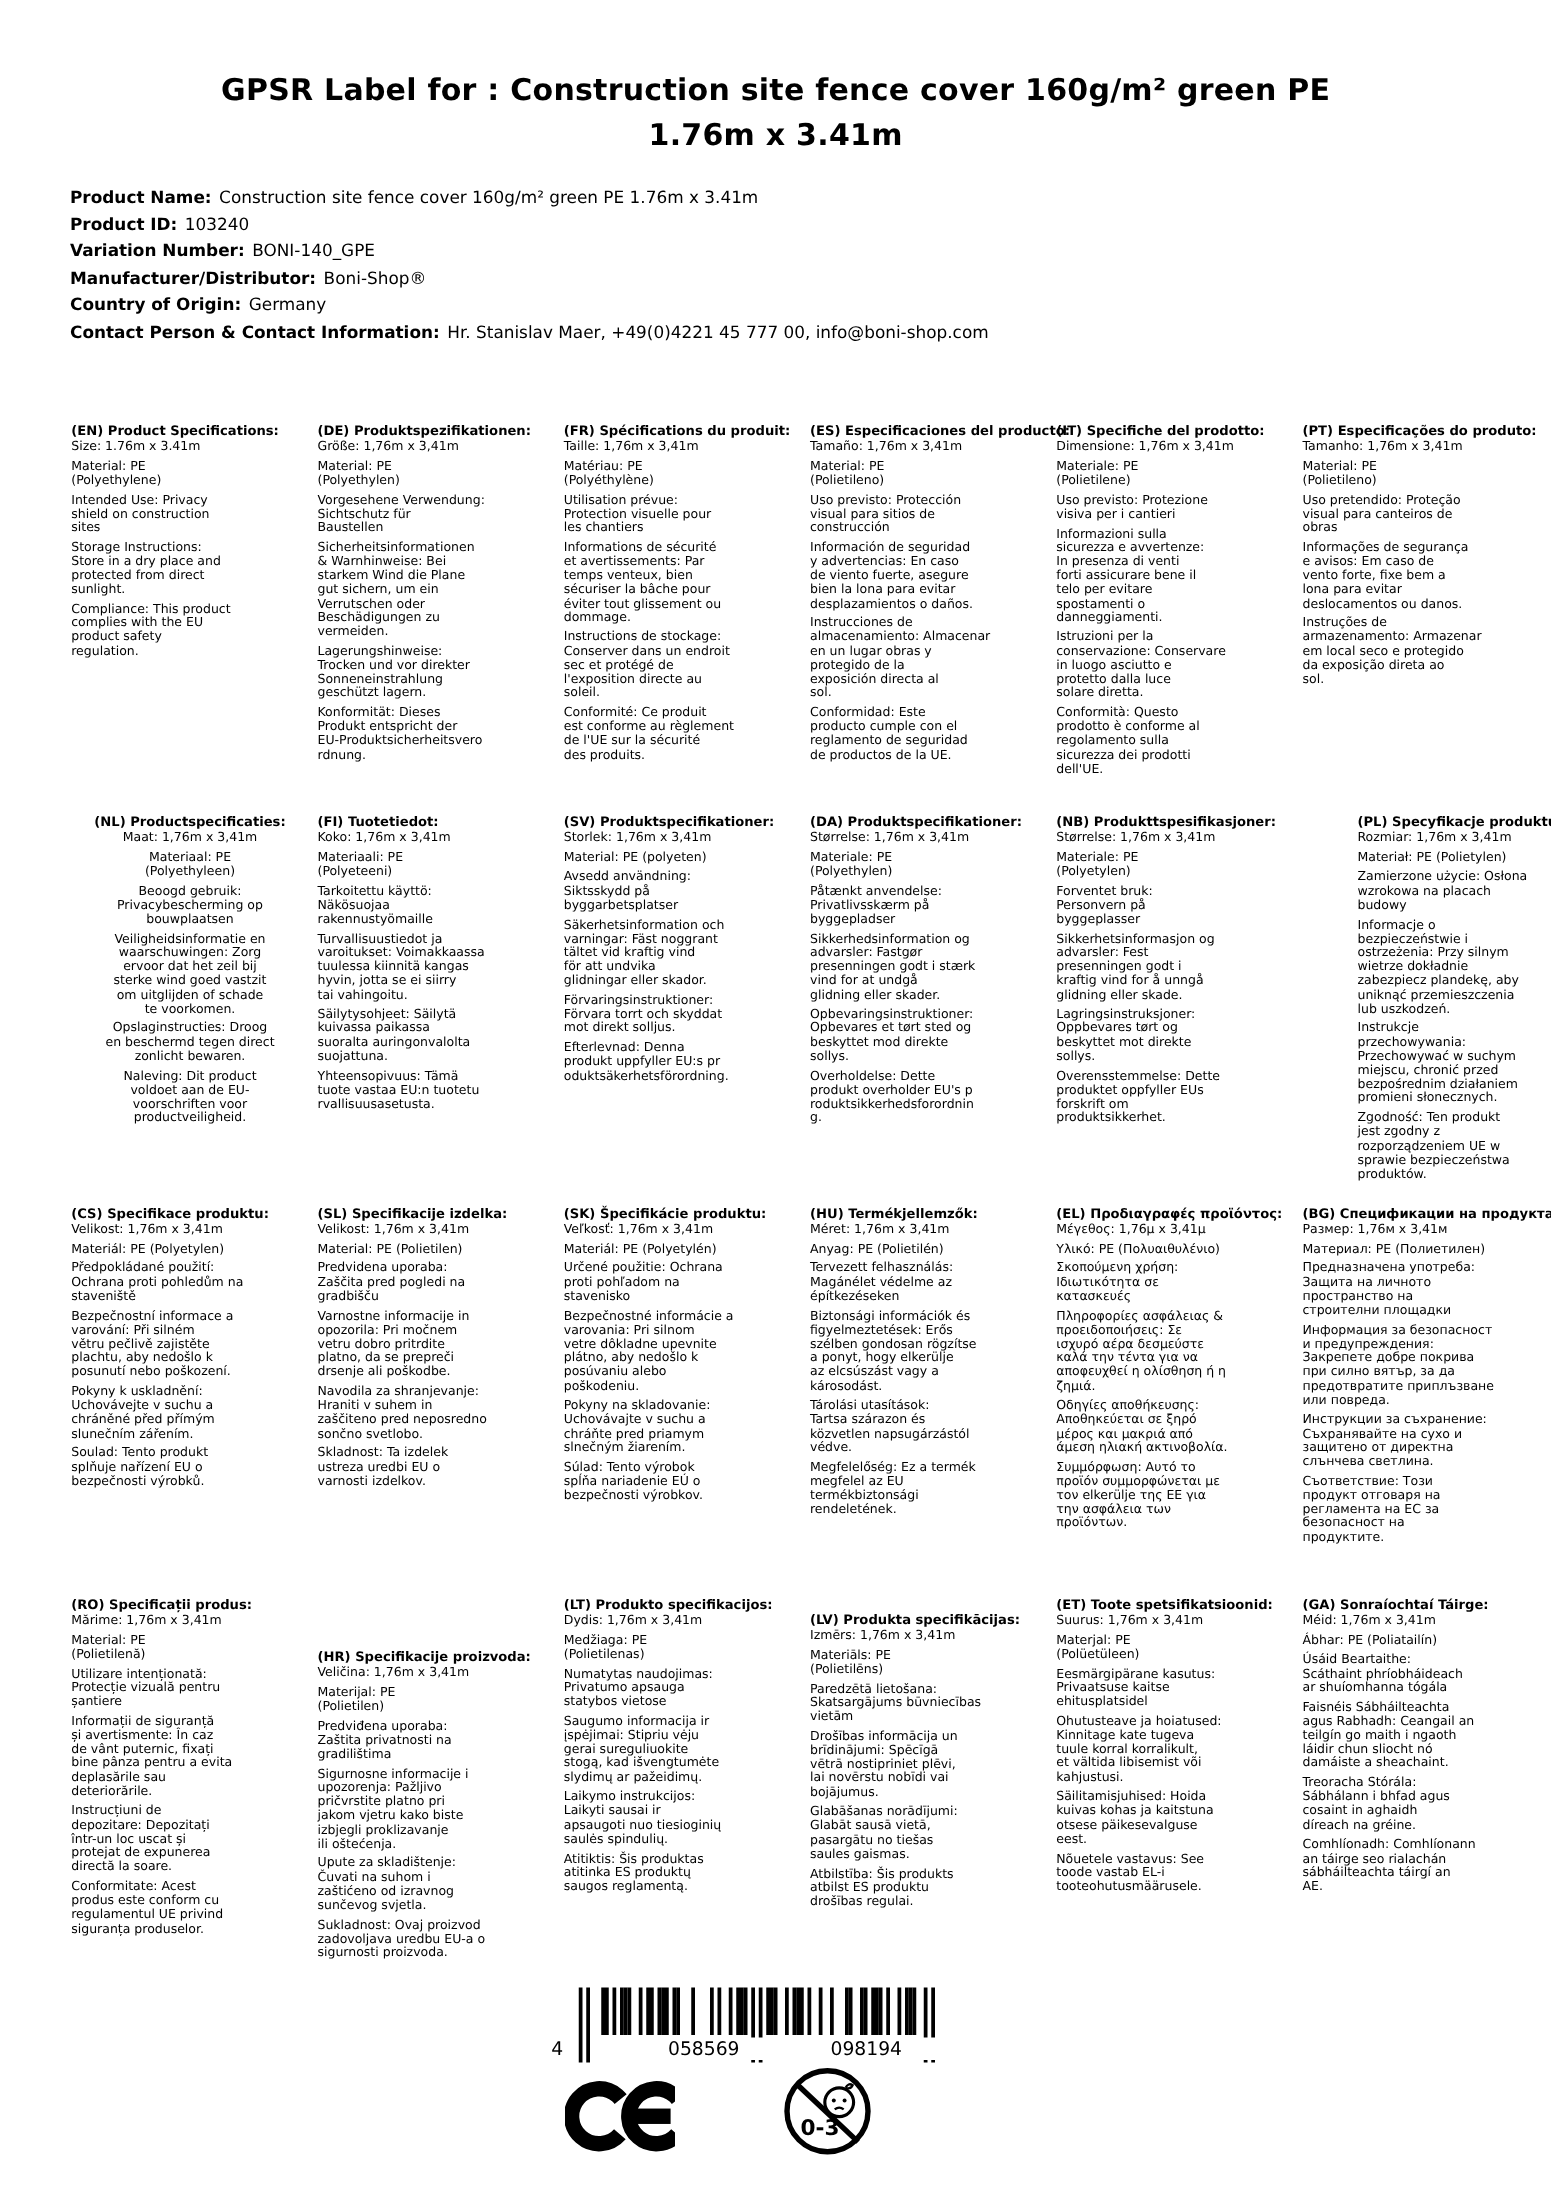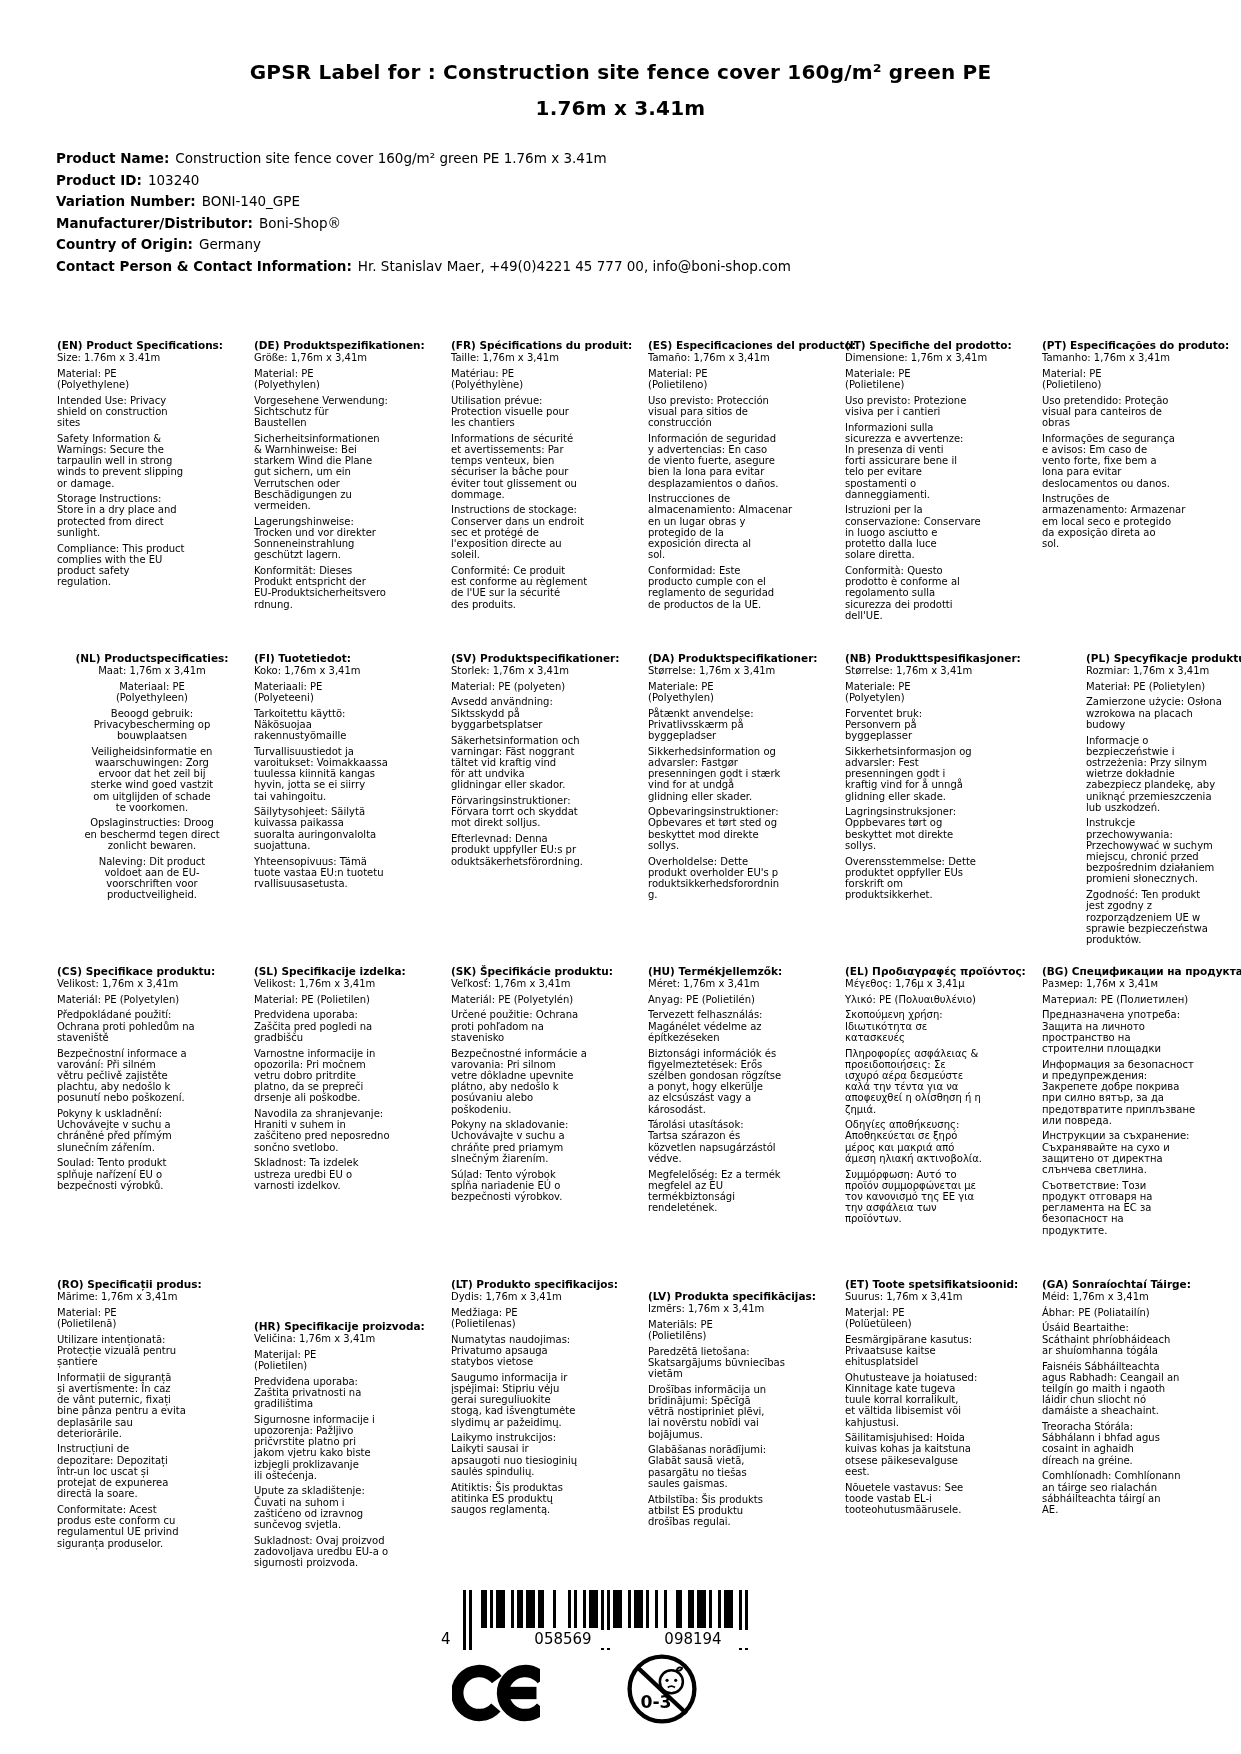--- a/index.html
+++ b/index.html
@@ -1,19 +1,19 @@
 <!DOCTYPE html>
 <html><head>
 <meta charset="utf-8">
 <style>
   html,body{margin:0;padding:0;background:#fff;}
   .page{position:relative;width:1241px;height:1754px;background:#fff;overflow:hidden;
         font-family:"DejaVu Sans",sans-serif;color:#000;}
   .title{position:absolute;top:54px;left:0;width:100%;text-align:center;
-         font-size:20px;font-weight:bold;line-height:36px;letter-spacing:.2px;}
+         font-size:24px;font-weight:bold;line-height:36px;letter-spacing:.2px;}
   .info{position:absolute;top:148px;left:56px;font-size:13.5px;line-height:21.5px;}
   .info-label{font-weight:bold;margin-right:6px;}
   .block{position:absolute;width:190px;}
   .block-title{font-weight:bold;font-size:10.5px;line-height:12px;white-space:nowrap;margin:0 0 1px 0;}
   .block p{font-size:10px;line-height:11.2px;margin:0 0 4.5px 0;white-space:pre-line;}
   .barcode-wrap{position:absolute;left:441px;top:1590px;width:330px;height:62px;}
   .bars{position:absolute;left:22px;top:0;width:285px;height:62px;}
   .bar{position:absolute;top:0;background:#000;}
   .bc-digit{position:absolute;top:40px;font-size:15px;}
   .bc-first{left:0px;}
@@ -43,25 +43,20 @@
 
   <div>
       <div class="block" style="left: 57px; top: 339px;">
         <div class="block-title">(EN) Product Specifications:</div>
         <p>Size: 1.76m x 3.41m</p>
         <p>Material: PE
 (Polyethylene)</p>
         <p>Intended Use: Privacy
 shield on construction
 sites</p>
-        <p>Safety Information &amp;
-Warnings: Secure the
-tarpaulin well in strong
-winds to prevent slipping
-or damage.</p>
         <p>Storage Instructions:
 Store in a dry place and
 protected from direct
 sunlight.</p>
         <p>Compliance: This product
 complies with the EU
 product safety
 regulation.</p>
       </div>
       <div class="block" style="left: 254px; top: 339px;">
@@ -407,21 +402,21 @@
 ισχυρό αέρα δεσμεύστε
 καλά την τέντα για να
 αποφευχθεί η ολίσθηση ή η
 ζημιά.</p>
         <p>Οδηγίες αποθήκευσης:
 Αποθηκεύεται σε ξηρό
 μέρος και μακριά από
 άμεση ηλιακή ακτινοβολία.</p>
         <p>Συμμόρφωση: Αυτό το
 προϊόν συμμορφώνεται με
-τον κανονισμό της ΕΕ για
+τον elkerülje της ΕΕ για
 την ασφάλεια των
 προϊόντων.</p>
       </div>
       <div class="block" style="left: 1042px; top: 965px;">
         <div class="block-title">(BG) Спецификации на продукта:</div>
         <p>Размер: 1,76м x 3,41м</p>
         <p>Материал: PE (Полиетилен)</p>
         <p>Предназначена употреба:
 Защита на личното
 пространство на

